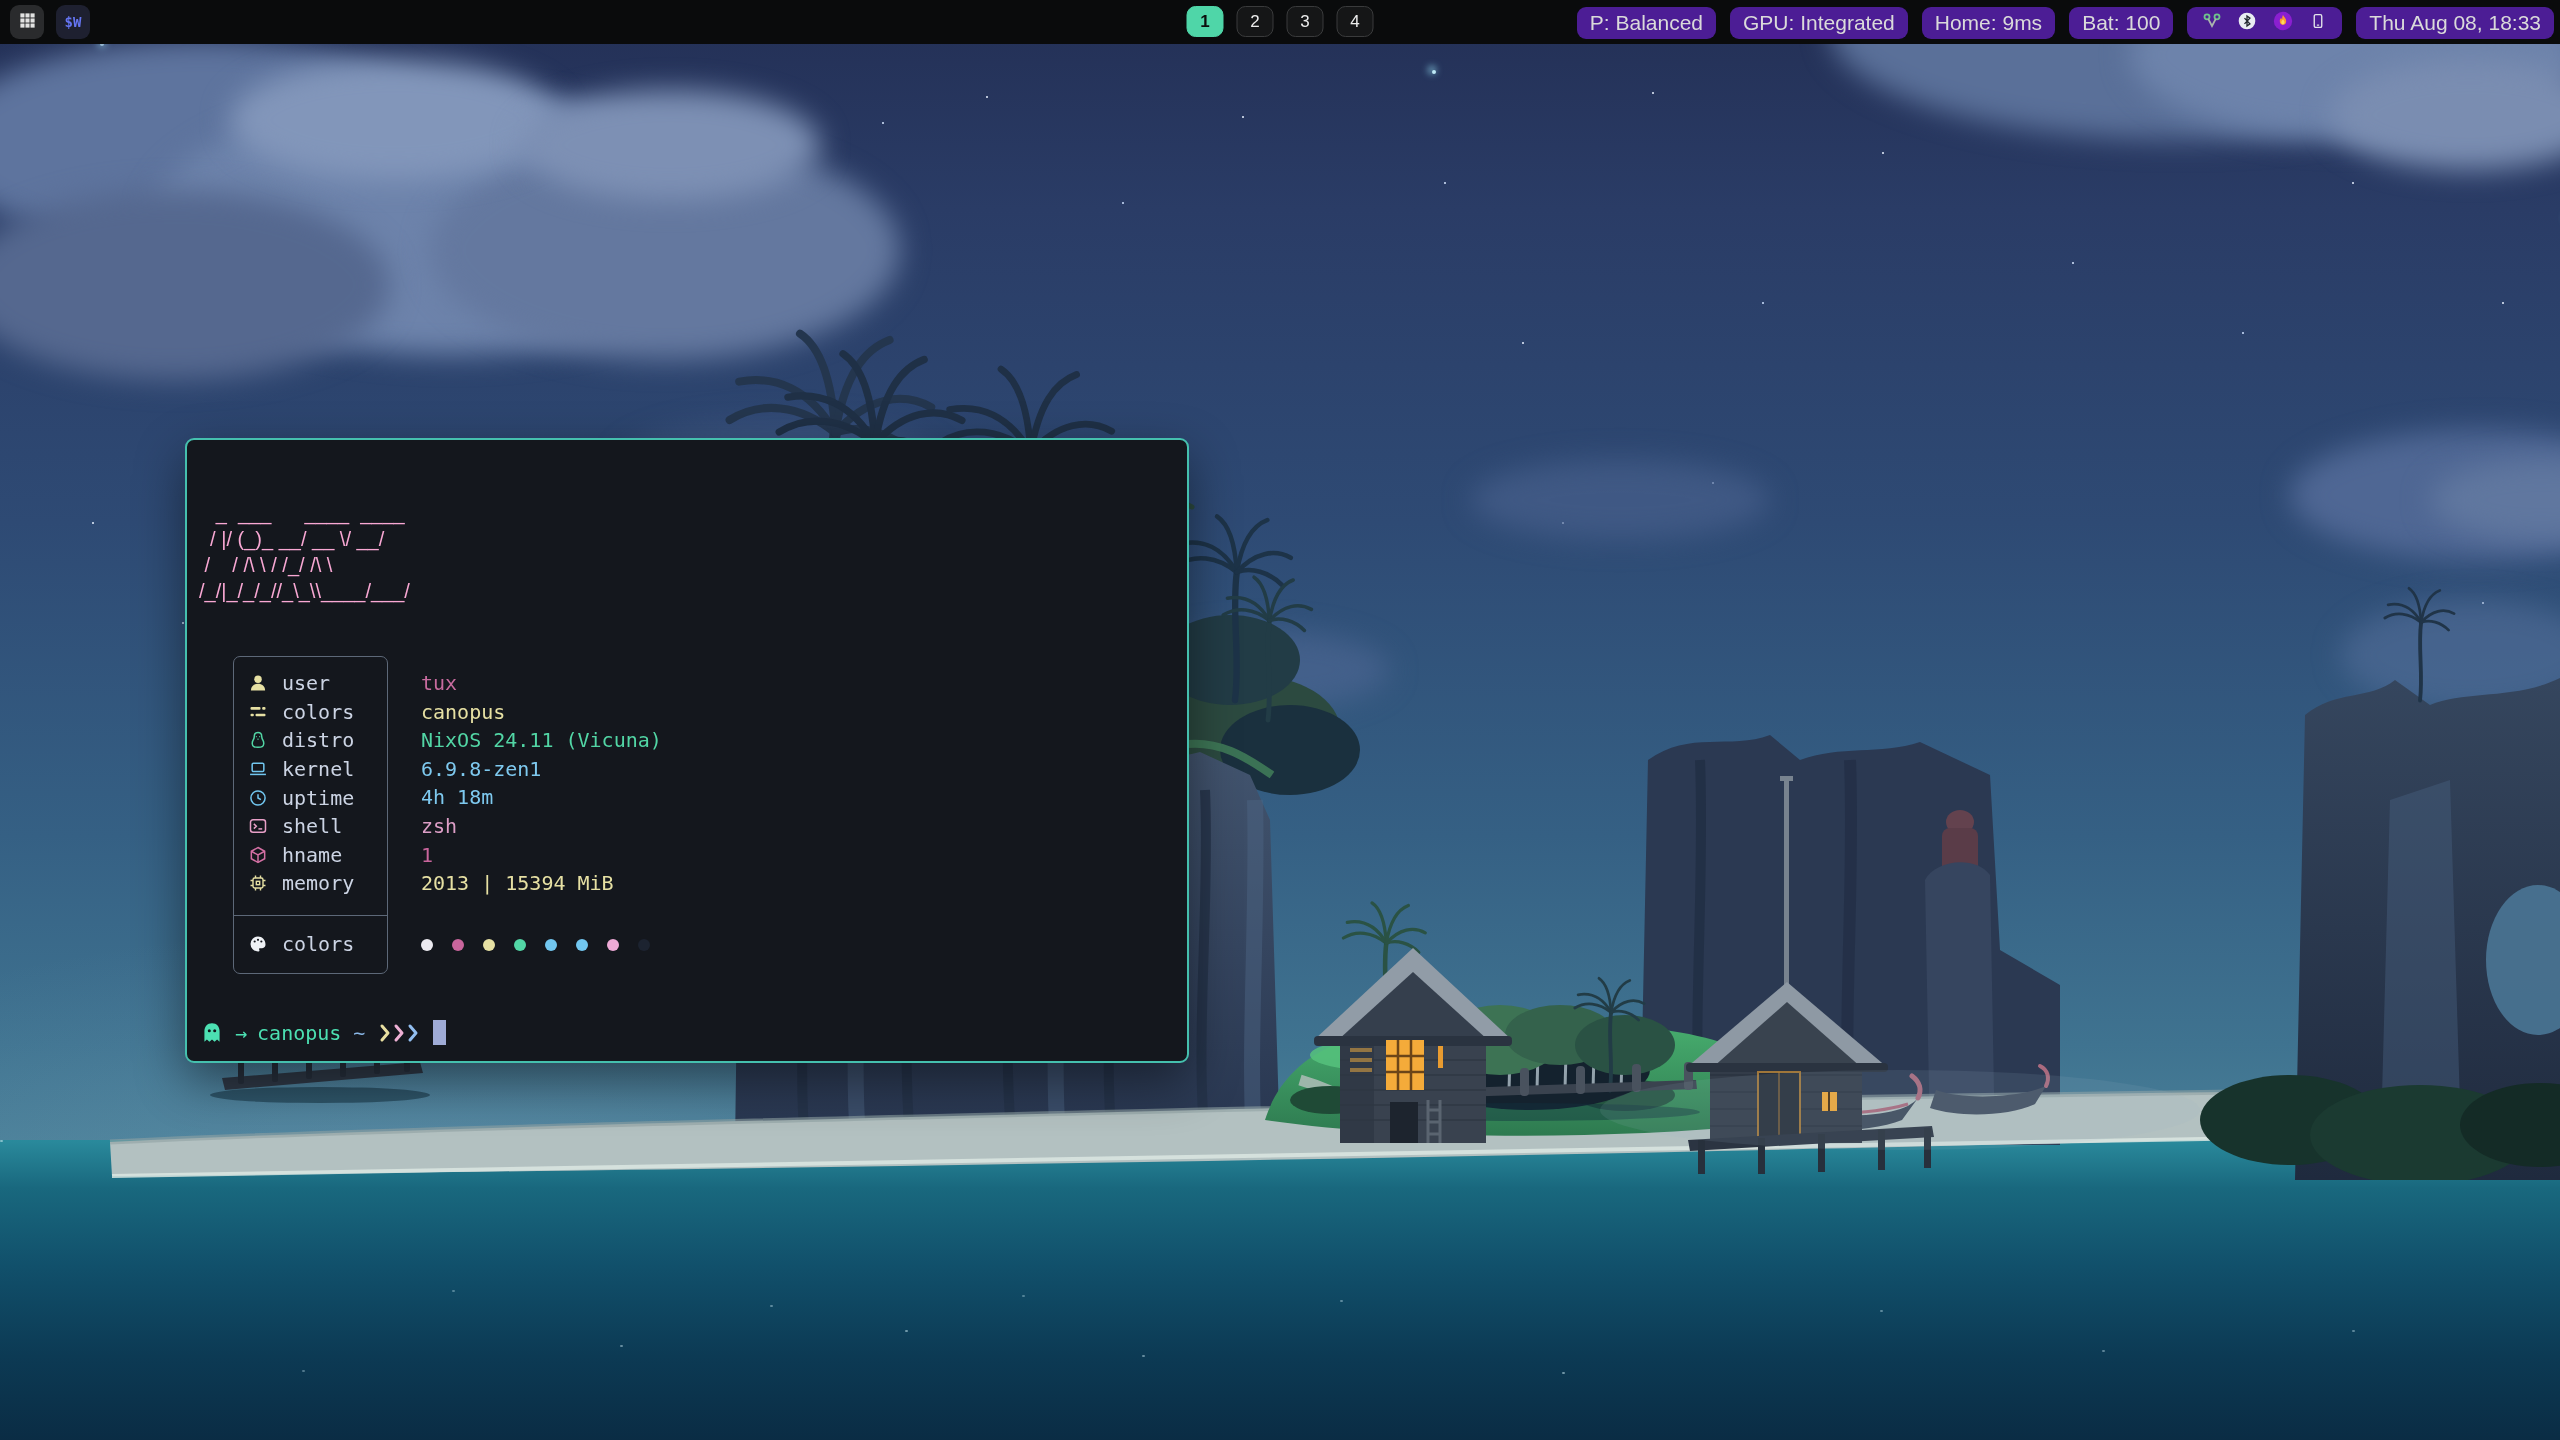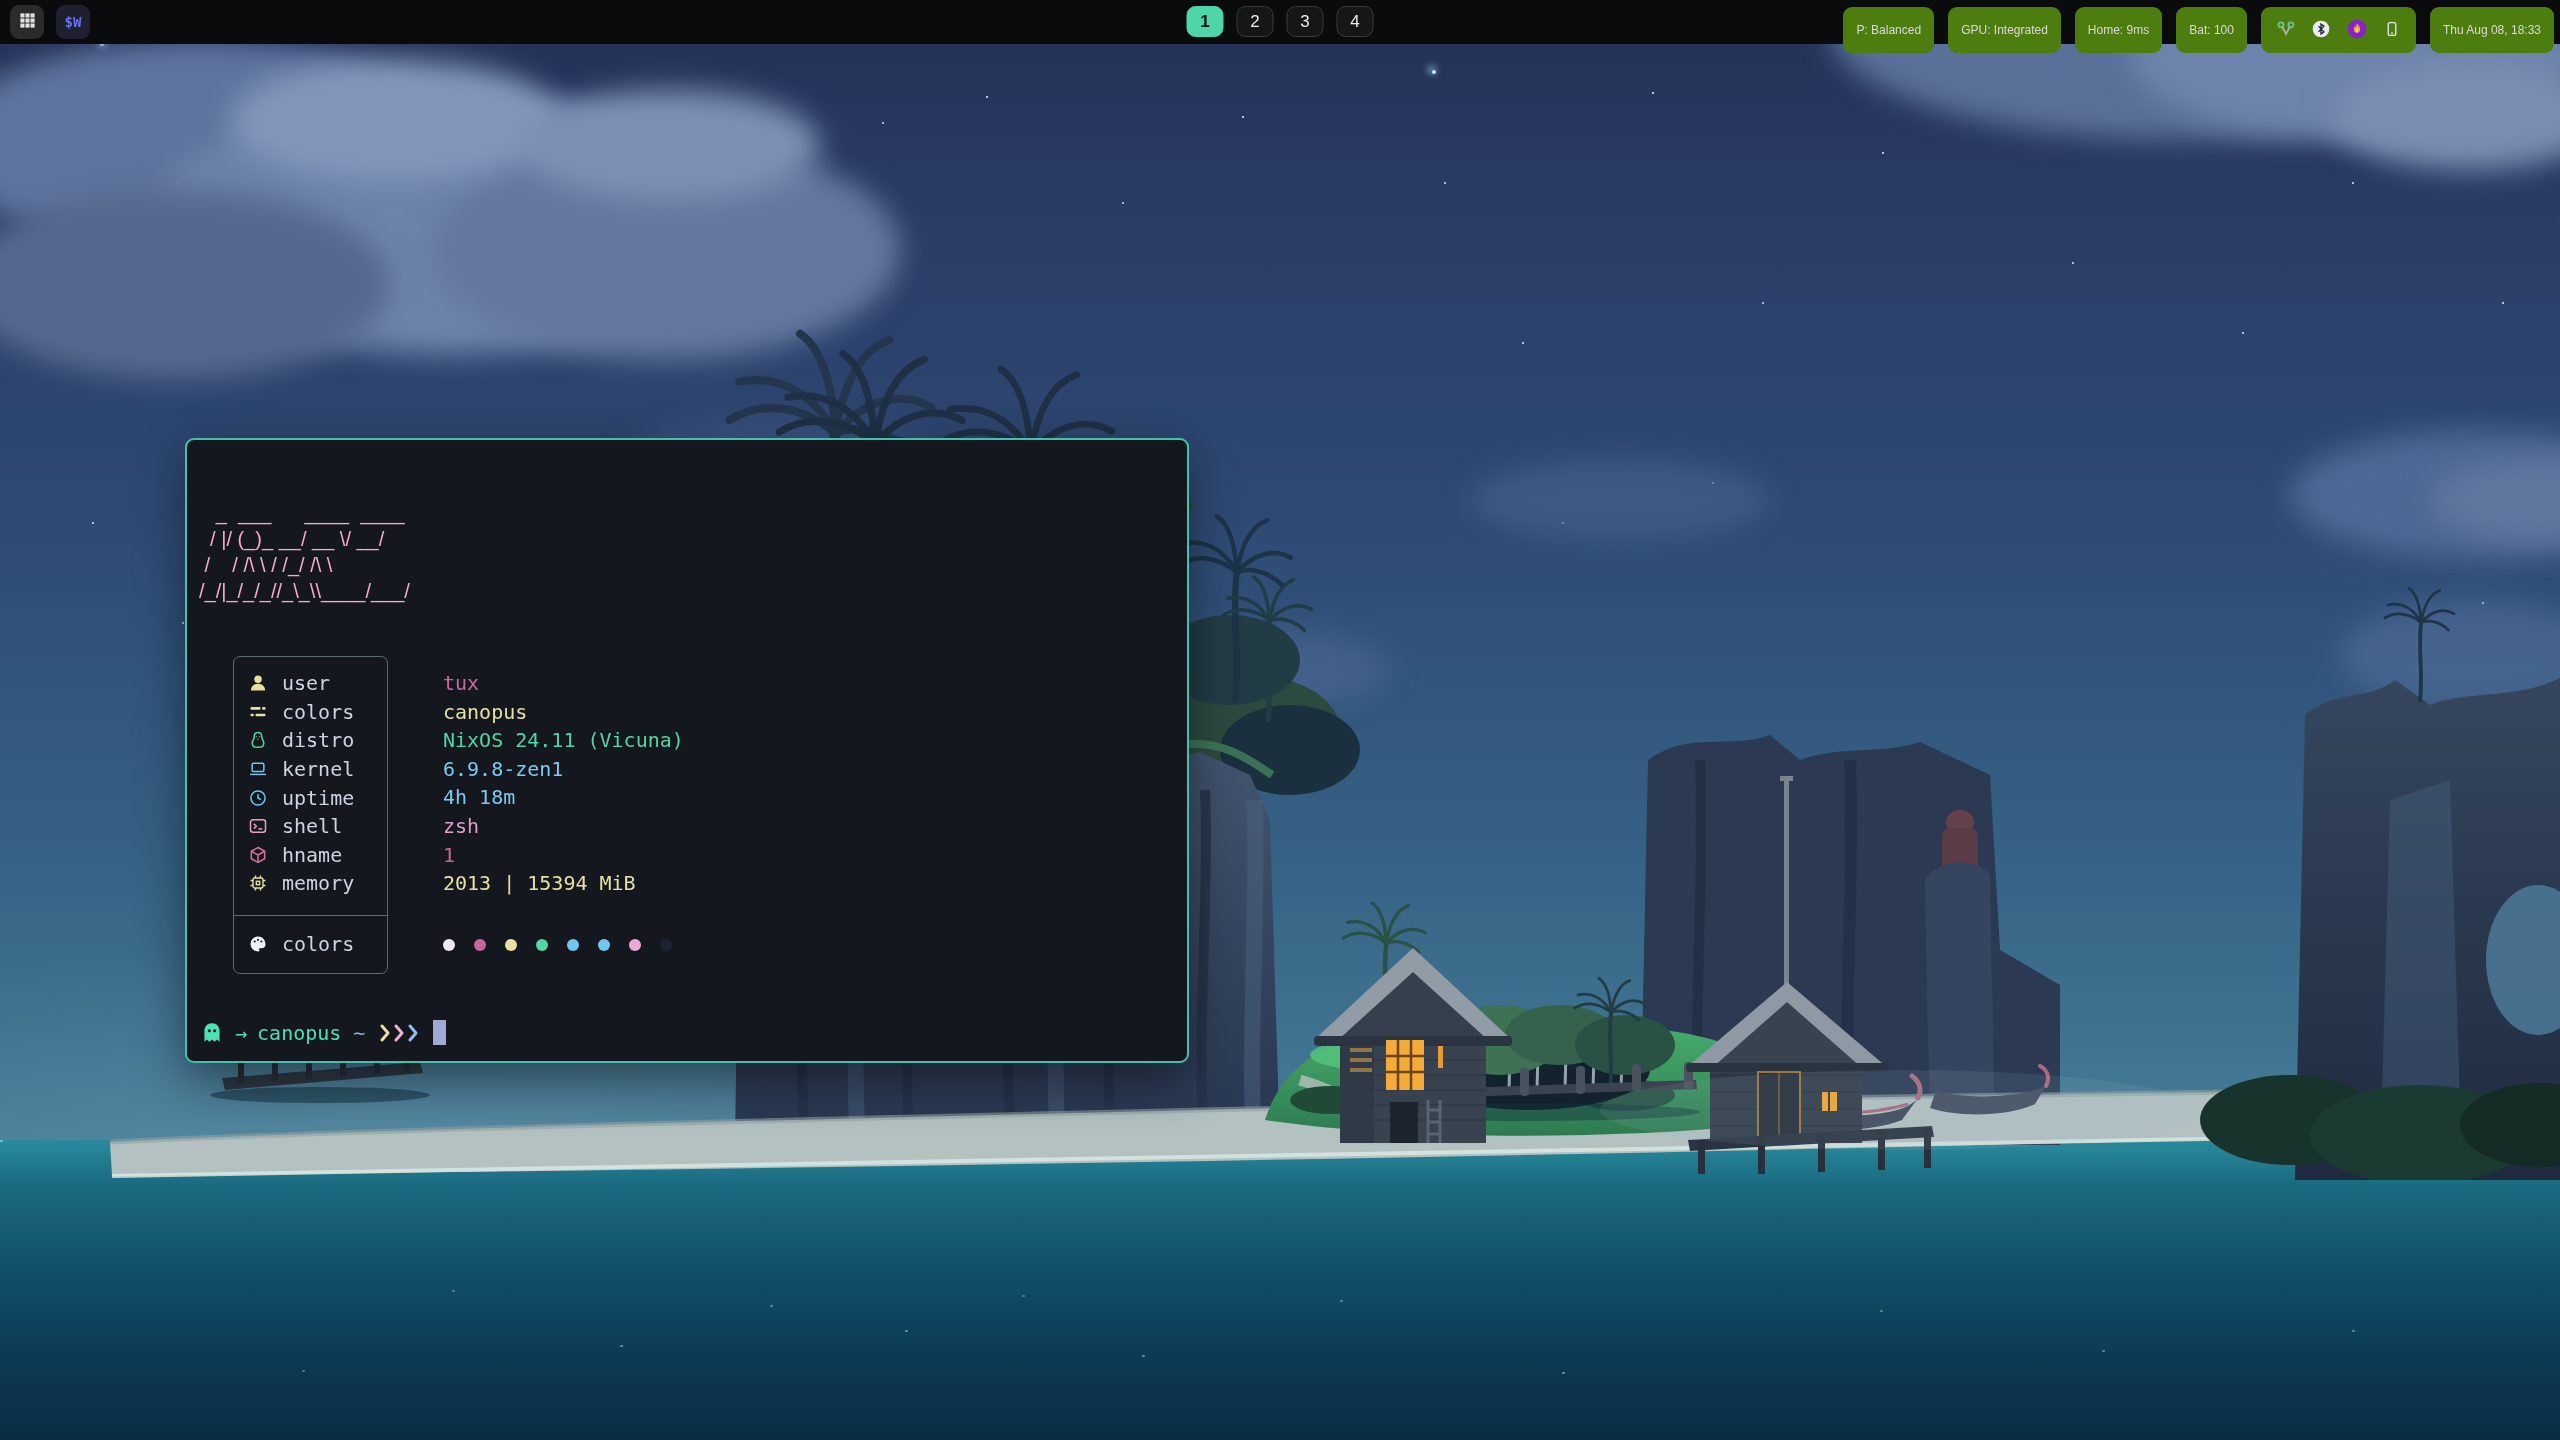--- a/index.html
+++ b/index.html
@@ -35,38 +35,38 @@
   
   .bar { position:absolute; left:0; top:0; width:2560px; height:44px; background:#0a0b0c; z-index:40; }
   .bar-left { position:absolute; left:10px; top:5px; display:flex; gap:12px; }
   .icon-btn { width:34px; height:34px; border-radius:9px; background:#2a2b2d; display:flex; align-items:center; justify-content:center; }
   .icon-btn.sw { background:#1e2030; color:#6575f2; font:bold 14px "DejaVu Sans Mono", monospace; }
   .ws { position:absolute; left:50%; top:6px; transform:translateX(-50%); display:flex; gap:13px; }
   .ws-pill { width:37px; height:31px; border-radius:9px; background:#151617; border:1px solid #3a3b3c; color:#ececec;
     font-size:17px; display:flex; align-items:center; justify-content:center; }
   .ws-pill.active { background:#4fd6a8; border-color:#4fd6a8; color:#0c0e0d; font-weight:bold; }
   .bar-right { position:absolute; right:6px; top:7px; display:flex; gap:14px; align-items:center; }
-  .pill { height:46px; background:#4d7c0f; border-radius:9px; padding:0 13px; color:#dadada; font-size:12px;
+  .pill { height:32px; background:#4c1d95; border-radius:9px; padding:0 13px; color:#dadada; font-size:21px;
     display:flex; align-items:center; white-space:nowrap; }
   .pill.tray { gap:15px; padding:0 15px; }
 
   
   .terminal { position:absolute; left:185px; top:438px; width:1004px; height:625px; background:#14171d;
     border:2px solid #45c0ae; border-radius:9px; box-shadow:0 18px 50px rgba(0,0,0,.45); z-index:30;
     font-family:"DejaVu Sans Mono", monospace; color:#ccd4e4; }
   .term-inner { padding:14px 0 0 12px; }
   .ascii { font-family:Liberation Sans, sans-serif; font-size:20px; line-height:26px; color:#f9a8d4; white-space:pre;margin-top:46px; }
   .fetch { display:flex; margin-top:52px; margin-left:34px;gap:33px; }
   .fbox { width:155px; border:1px solid #5d6878; border-radius:7px; padding-top:12px; flex:none; }
   .frow { height:28.6px; display:flex; align-items:center; padding-left:13px; }
   .frow .ficon { width:22px; display:flex; justify-content:center; margin-right:13px; flex:none; }
   .flabel { font-size:20px; color:#ccd4e4; }
   .fdivider { border-top:1px solid #5d6878; margin-top:17px; }
   .colors-row { height:57px; }
-  .fvals { margin-left:22px; padding-top:13px; }
+  .fvals { padding-top:13px; }
   .fval { height:28.6px; line-height:28.6px; font-size:20px; white-space:pre; }
   .dots { margin-top:33px; height:28.6px; display:flex; align-items:center; }
   .dot { width:12px; height:12px; border-radius:50%; margin-right:19px; flex:none; }
   .promptline { display:flex; align-items:center; margin-top:46px; font-size:20px; }
   .p-ghost { display:flex; margin-right:10px; }
   .p-arrow { color:#4ce0b2; margin-right:10px; }
   .p-host { color:#4ce0b2; margin-right:12px; }
   .p-path { color:#8ab8e8; margin-right:14px; }
   .chev { display:flex; margin-right:2px; }
   .cursor { display:inline-block; width:13px; height:25px; background:#9fabd6; margin-left:12px; }

